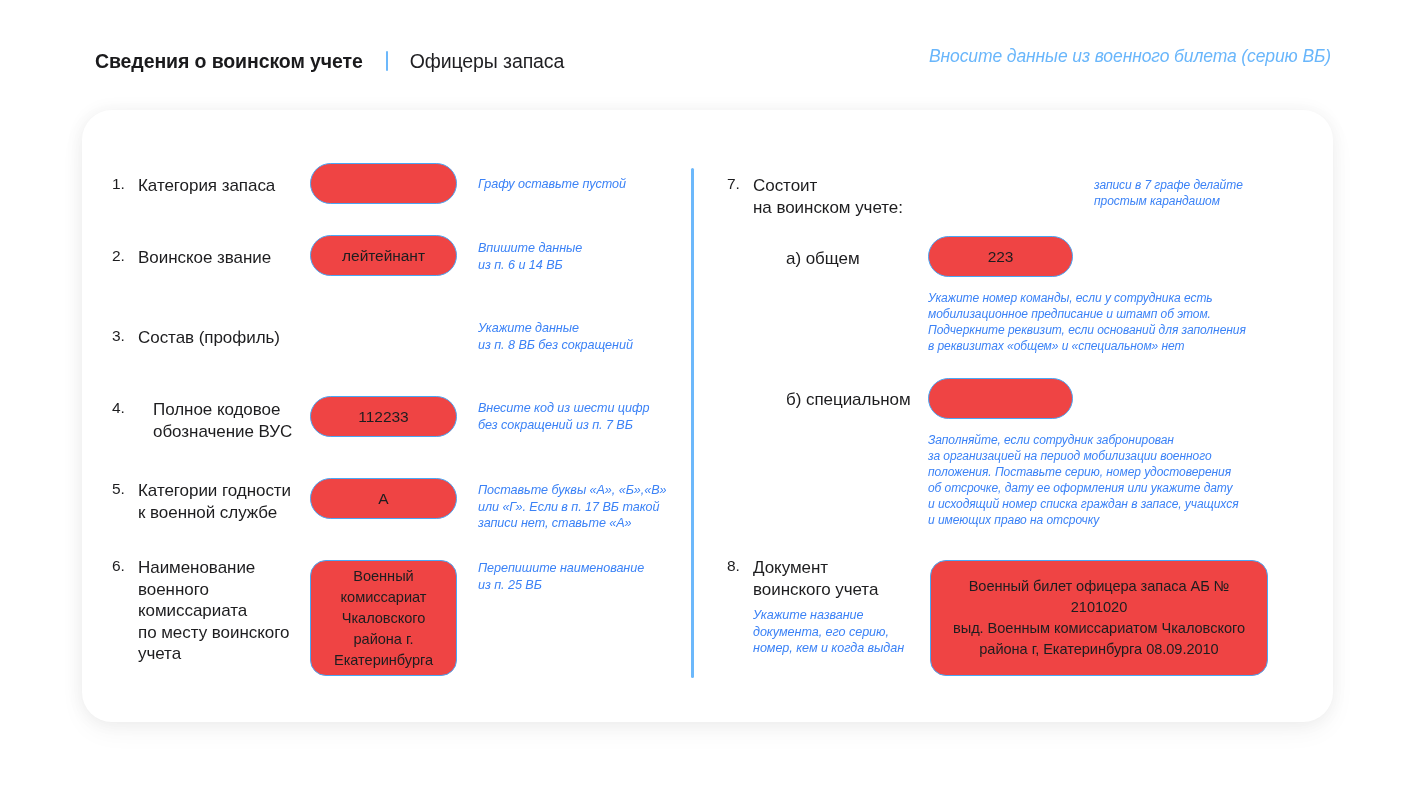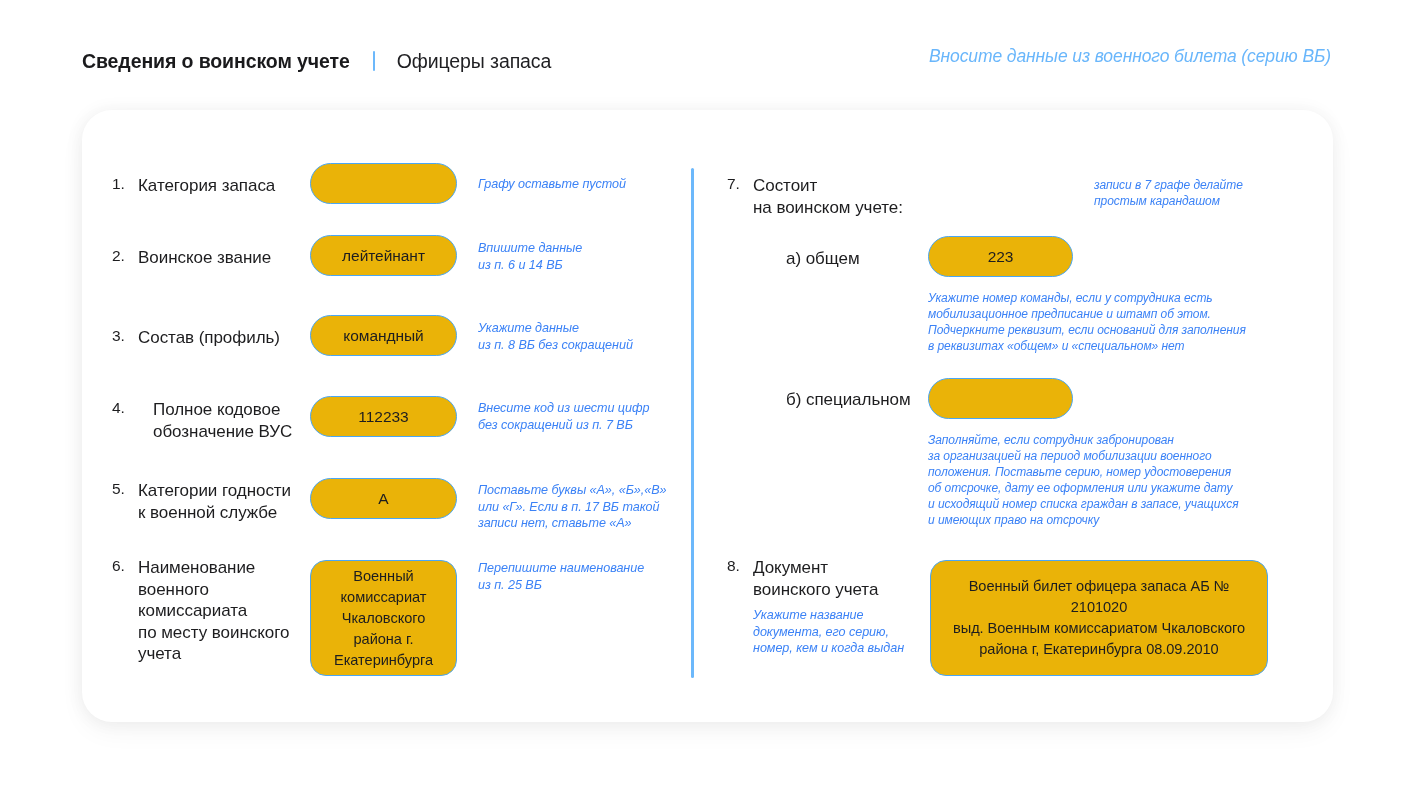--- a/index.html
+++ b/index.html
@@ -24,21 +24,21 @@
   
   .header {
     position: absolute;
     left: 0;
     top: 44px;
     width: 100%;
     height: 34px;
   }
   .title-block {
     position: absolute;
-    left: 82px;
+    left: 95px;
     top: 0;
     display: flex;
     align-items: center;
     height: 34px;
     white-space: nowrap;
     gap: 9px;
   }
   .title-main {
     font-size: 19.5px;
     font-weight: 700;
@@ -115,21 +115,21 @@
   }
   .hint-sm {
     font-size: 12px;
     line-height: 16px;
   }
 
   .field {
     position: absolute;
     box-sizing: border-box;
     border: 1.6px solid #4aa7f5;
-    background: #eab308;
+    background: #ef4444;
     display: flex;
     align-items: center;
     justify-content: center;
     text-align: center;
     font-size: 15.5px;
     line-height: 20px;
     color: #1d1d1f;
     letter-spacing: -0.05px;
   }
   .field.pill {
@@ -174,23 +174,20 @@
   <div class="num" style="left:112px; top:247px;">2.</div>
   <div class="label" style="left:138px; top:247px; width:175px;">Воинское звание</div>
   <div class="field pill" style="left:310px; top:235px; width:147px; height:41px;">
     <span class="field-text">лейтейнант</span>
   </div>
   <div class="hint" style="left:478px; top:240px; width:210px; white-space:pre-line;">Впишите данные
 из п. 6 и 14 ВБ</div>
 
   <div class="num" style="left:112px; top:327px;">3.</div>
   <div class="label" style="left:138px; top:327px; width:180px;">Состав (профиль)</div>
-  <div class="field pill" style="left:310px; top:315px; width:147px; height:41px;">
-    <span class="field-text">командный</span>
-  </div>
   <div class="hint" style="left:478px; top:320px; width:215px; white-space:pre-line;">Укажите данные
 из п. 8 ВБ без сокращений</div>
 
   <div class="num" style="left:112px; top:399px;">4.</div>
   <div class="label" style="left:138px; top:399px; width:175px; white-space:pre-line;margin-left:15px;">Полное кодовое
 обозначение ВУС</div>
   <div class="field pill" style="left:310px; top:396px; width:147px; height:41px;">
     <span class="field-text">112233</span>
   </div>
   <div class="hint" style="left:478px; top:400px; width:215px; white-space:pre-line;">Внесите код из шести цифр

